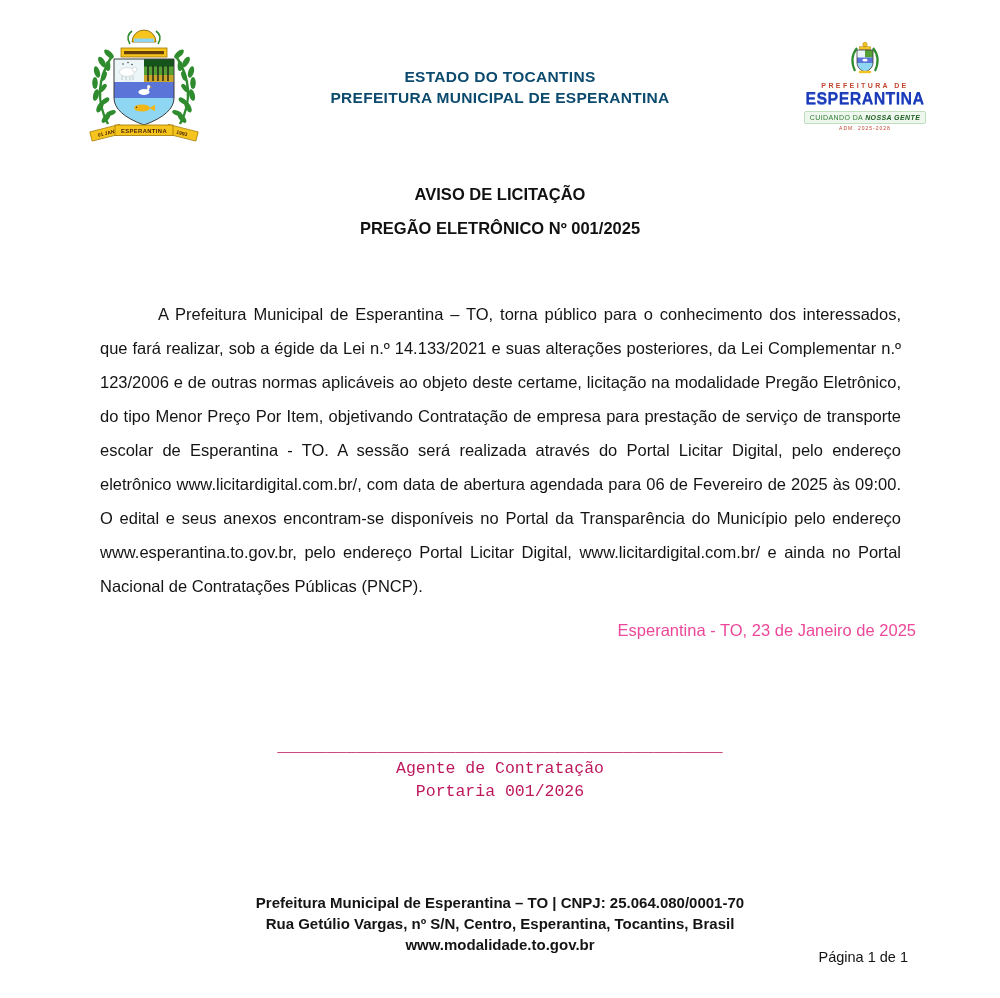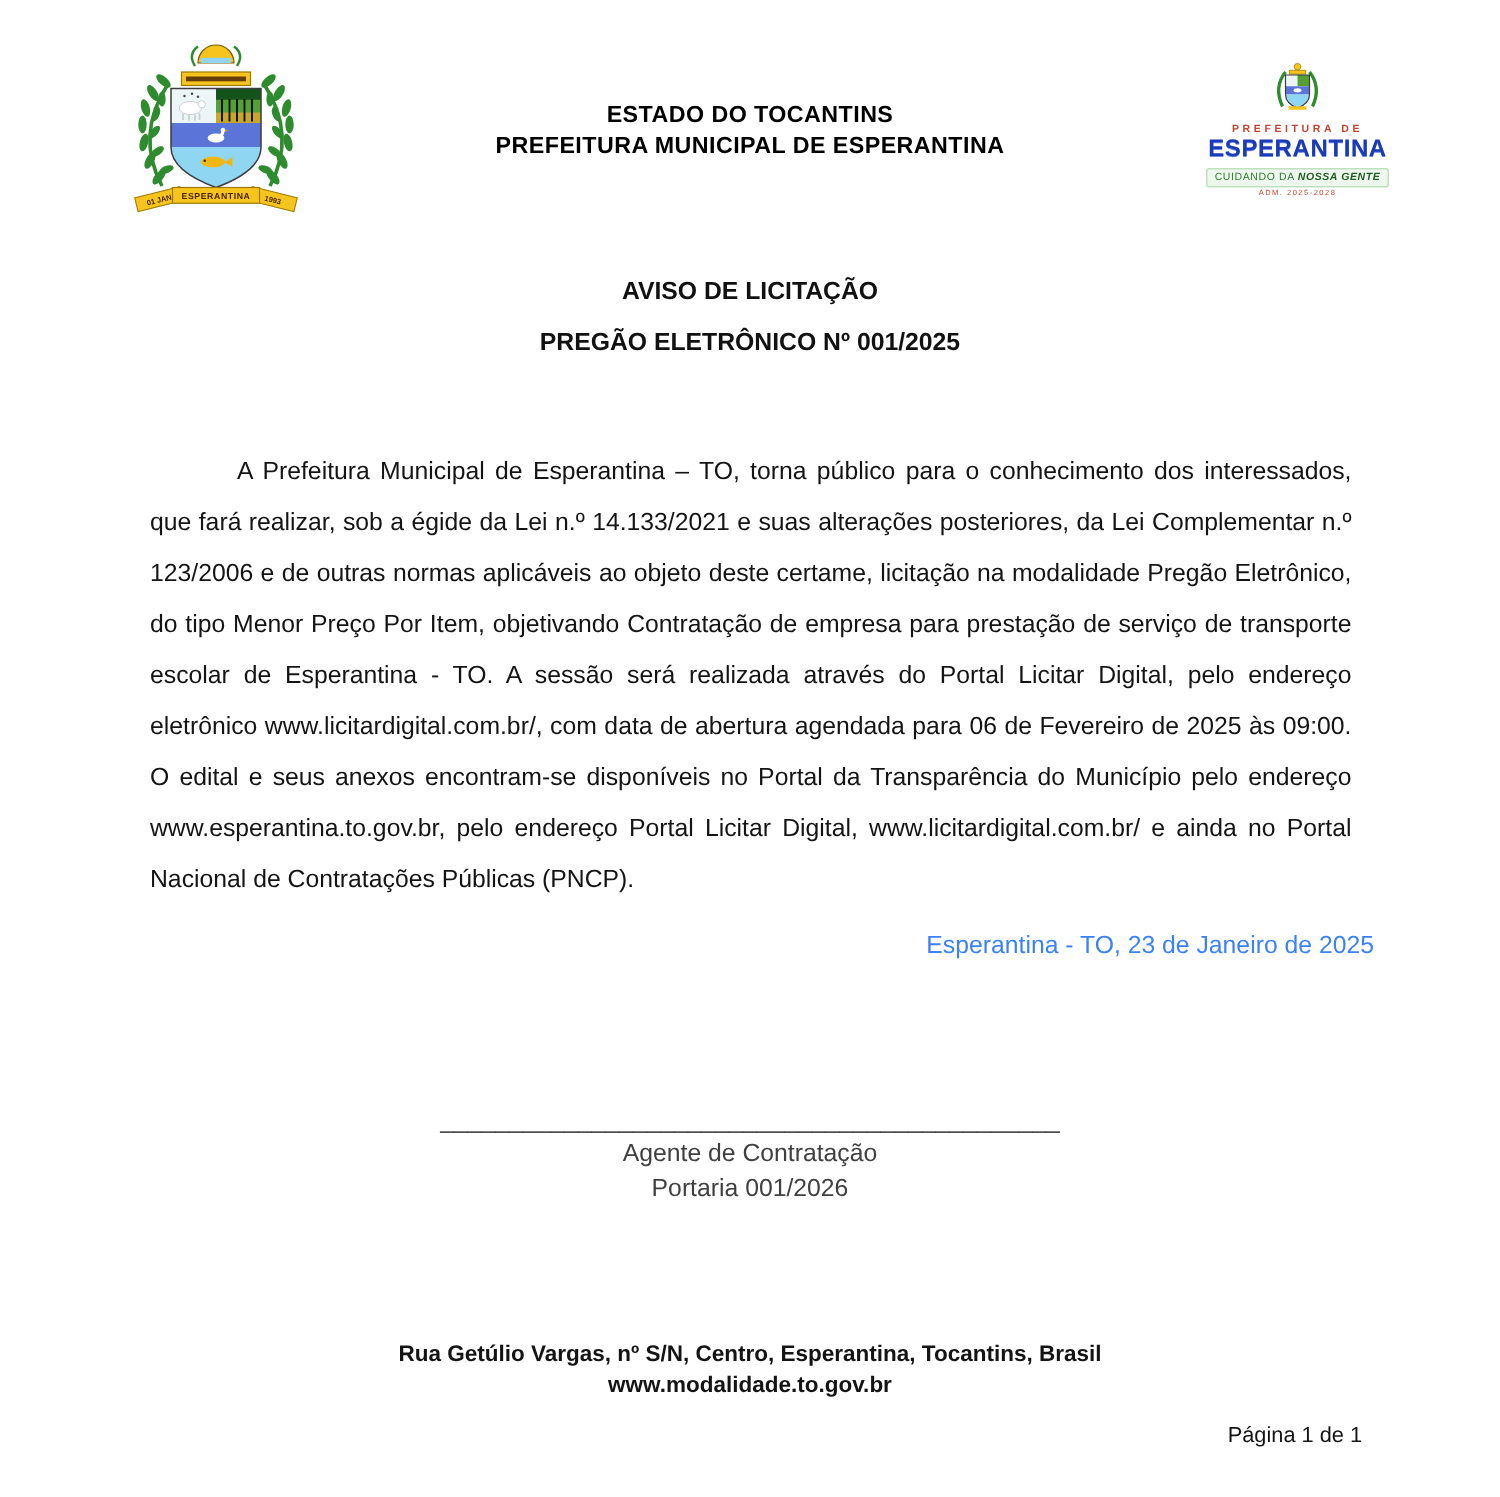--- a/index.html
+++ b/index.html
@@ -13,21 +13,21 @@
   }
   .abs { position: absolute; }
 
   
   .org-header {
     left: 0; top: 66px; width: 1000px;
     text-align: center;
     font-weight: bold;
     font-size: 15.5px;
     line-height: 21px;
-    color: #000000;
+    color: #0c4a6e;
     letter-spacing: 0.3px;
   }
   .left-logo { left: 82px; top: 28px; }
   .right-logo {
     left: 798px; top: 40px; width: 134px;
     text-align: center; line-height: 1;
   }
   .rl-pref {
     font-size: 7px; font-weight: bold; color: #c2462f;
     letter-spacing: 2.4px; margin-top: 1px;
@@ -57,28 +57,28 @@
   
   .doc-body {
     left: 84px; top: 281px; width: 833px;
     font-size: 16.5px; line-height: 34px;
     text-align: justify; color: #141414;
   }
   .doc-body p { margin: 16px; text-indent: 58px; }
 
   .date-line {
     top: 621px; right: 84px;
-    font-size: 16.5px; color: #3b82f6;
+    font-size: 16.5px; color: #ec4899;
   }
 
   
   .signature {
     left: 0; top: 736px; width: 1000px;
     text-align: center; font-size: 16.5px;
-    line-height: 22.4px; color: #404040;
+    line-height: 22.4px; color: #be185d; font-family: Liberation Mono, monospace;
   }
   .signature .rule { letter-spacing: 0; }
 
   
   .doc-footer {
     left: 0; top: 892px; width: 1000px;
     text-align: center; font-weight: bold;
     font-size: 15px; line-height: 21px; color: #141414;
   }
   .pagination {
@@ -237,19 +237,20 @@
 
   <div class="abs date-line">Esperantina - TO, 23 de Janeiro de 2025</div>
 
   <div class="abs signature">
     <div class="rule">_____________________________________________</div>
     <div>Agente de Contratação</div>
     <div>Portaria 001/2026</div>
   </div>
 
   <div class="abs doc-footer">
+    <div>Prefeitura Municipal de Esperantina – TO | CNPJ: 25.064.080/0001-70</div>
     <div>Rua Getúlio Vargas, nº S/N, Centro, Esperantina, Tocantins, Brasil</div>
     <div>www.modalidade.to.gov.br</div>
   </div>
 
   <div class="abs pagination">Página 1 de 1</div>
 
 </div>
 
 </body></html>

